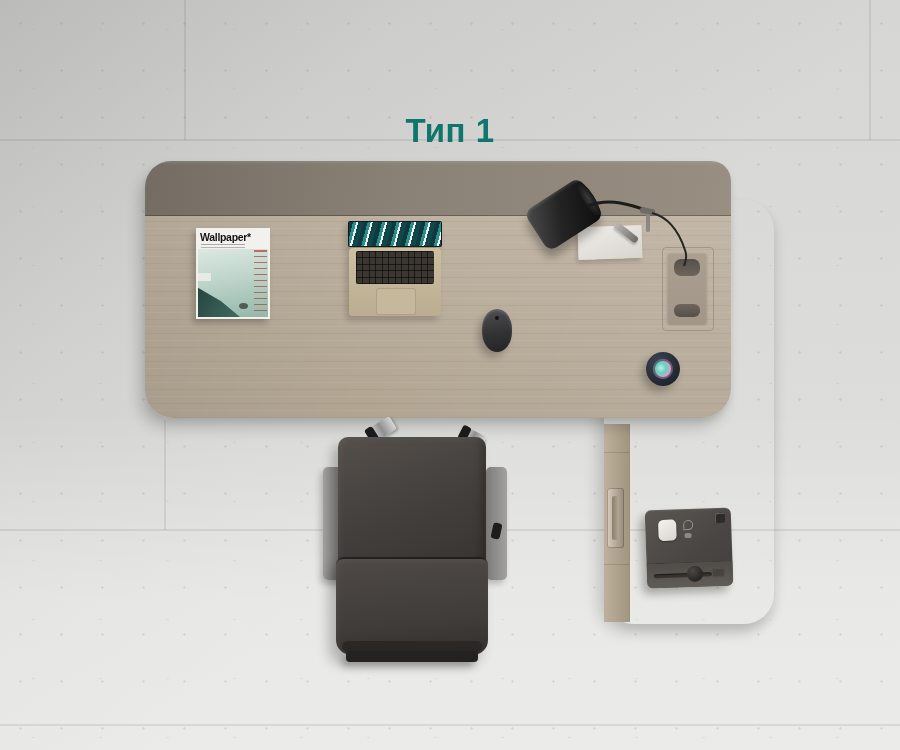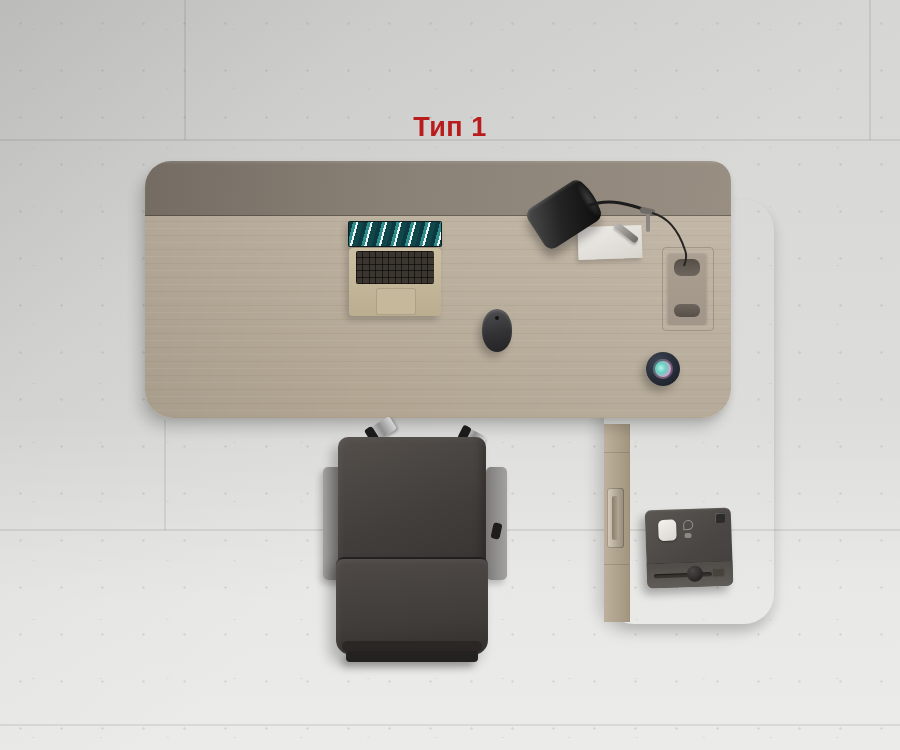--- a/index.html
+++ b/index.html
@@ -161,21 +161,21 @@
     border-top:2px solid rgba(0,0,0,.35);
     box-shadow:-7px 9px 13px rgba(0,0,0,.24), inset 2px 2px 6px rgba(255,255,255,.06);}
   .seat-lip{position:absolute;left:6px;bottom:3px;width:140px;height:11px;border-radius:6px;background:#2a2725;}
   .base-strip{position:absolute;left:26px;top:231px;width:132px;height:11px;border-radius:4px;background:#242220;
     box-shadow:-4px 5px 7px rgba(0,0,0,.25);}
   .lever{position:absolute;left:172px;top:103px;width:9px;height:16px;border-radius:3px;background:#1f1d1b;
     transform:rotate(12deg);}
 
   
   .title{position:absolute;left:0;right:0;top:112px;z-index:2;text-align:center;
-    font-size:27px;font-weight:bold;color:#b91c1c;letter-spacing:.5px;}
+    font-size:33px;font-weight:bold;color:#0f766e;letter-spacing:.5px;}
 </style>
 </head>
 <body>
 
 <div class="stage">
 
   <div class="floor"></div>
   <div class="seam h" style="top:139px"></div>
   <div class="seam v" style="left:184px;top:0;height:140px"></div>
   <div class="seam v" style="left:869px;top:0;height:140px"></div>
@@ -204,20 +204,30 @@
         <div class="pr-latch"></div>
       </div>
     </div>
   </div>
 
   <div class="desk">
     <div class="desk-panel"></div>
     <div class="desk-wood"></div>
   </div>
 
+  <div class="obj magazine">
+    <div class="mag-head">Wallpaper*</div>
+    <div class="mag-sub"></div>
+    <div class="mag-img">
+      <div class="mag-land"></div>
+      <div class="mag-rock"></div>
+      <div class="mag-label"></div>
+    </div>
+    <div class="mag-toc"></div>
+  </div>
 
   <div class="obj laptop">
     <div class="lt-screen">
       <div class="lt-wall"></div>
     </div>
     <div class="lt-body">
       <div class="lt-keys"></div>
       <div class="lt-pad"></div>
     </div>
   </div>

